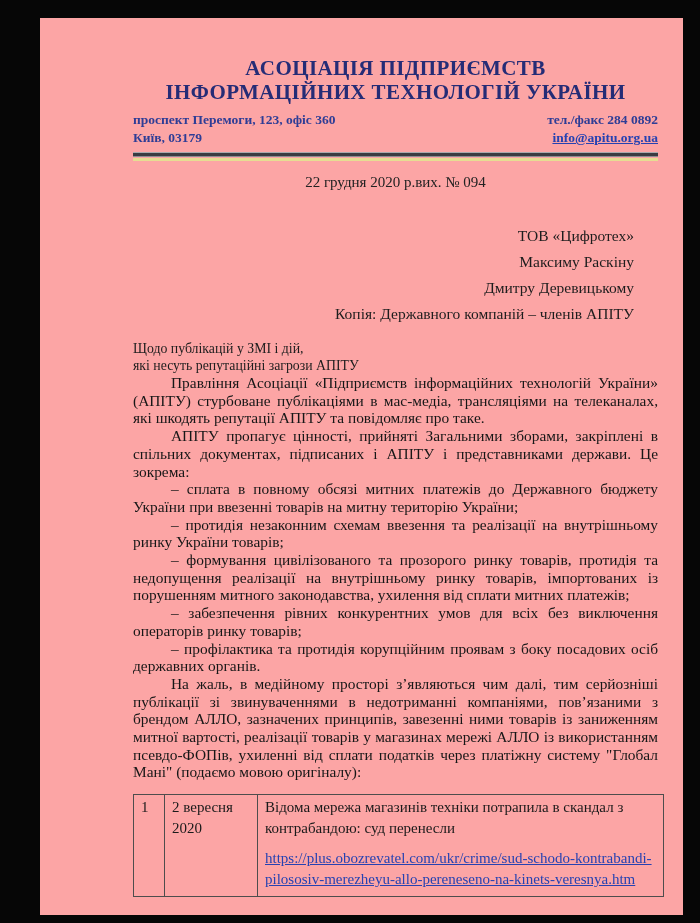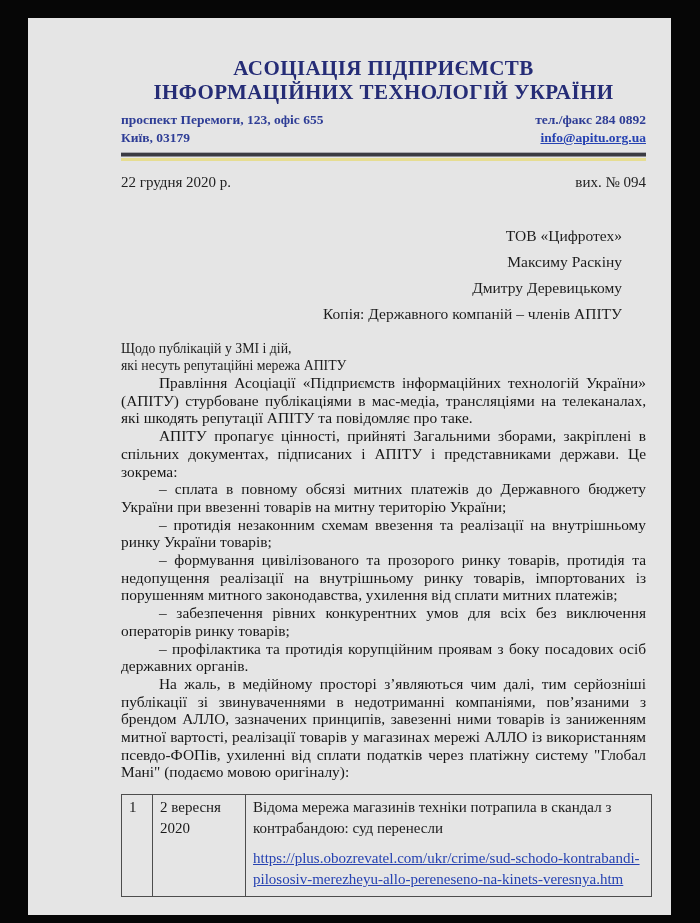--- a/index.html
+++ b/index.html
@@ -5,23 +5,23 @@
   html, body { margin: 0; padding: 0; }
   body {
     width: 700px; height: 923px;
     background: #060606;
     position: relative;
     overflow: hidden;
     font-family: "Liberation Serif", serif;
   }
   .page {
     position: absolute;
-    left: 28px; top: 18px;
+    left: 40px; top: 18px;
     width: 643px; height: 897px;
-    background: #e5e5e5;
+    background: #fca5a5;
     box-sizing: border-box;
     padding: 38px 25px 0 93px;
     color: #1b1b1b;
   }
   
   .org-title {
     margin: 0;
     text-align: center;
     color: #252c76;
     font-size: 21px;
@@ -50,21 +50,21 @@
   }
   .rule-gold {
     margin-top: 1px;
     height: 3px;
     background: #e6dd92;
   }
   
   .meta-row {
     margin-top: 13px;
     display: flex;
-    justify-content: space-between;
+    justify-content: center;
     font-size: 15px;
     color: #222;
   }
   
   .recipients {
     margin-top: 32px;
     text-align: right;
     padding-right: 24px;
     font-size: 15.5px;
     line-height: 26px;
@@ -116,21 +116,21 @@
 
 <div class="page">
 
   <header class="letterhead">
     <h1 class="org-title">
       <span class="line">АСОЦІАЦІЯ ПІДПРИЄМСТВ</span>
       <span class="line">ІНФОРМАЦІЙНИХ ТЕХНОЛОГІЙ УКРАЇНИ</span>
     </h1>
     <div class="contact-row">
       <div class="contact-left">
-        <div>проспект Перемоги, 123, офіс 655</div>
+        <div>проспект Перемоги, 123, офіс 360</div>
         <div>Київ, 03179</div>
       </div>
       <div class="contact-right">
         <div>тел./факс 284 0892</div>
         <a class="email-link">info@apitu.org.ua</a>
       </div>
     </div>
     <div class="rule-dark"></div>
     <div class="rule-gold"></div>
   </header>
@@ -142,21 +142,21 @@
 
   <div class="recipients">
     <div>ТОВ «Цифротех»</div>
     <div>Максиму Раскіну</div>
     <div>Дмитру Деревицькому</div>
     <div>Копія: Державного компаній – членів АПІТУ</div>
   </div>
 
   <div class="subject">
     <div>Щодо публікацій у ЗМІ і дій,</div>
-    <div>які несуть репутаційні мережа АПІТУ</div>
+    <div>які несуть репутаційні загрози АПІТУ</div>
   </div>
 
   <div class="body-text">
     <p>Правління Асоціації «Підприємств інформаційних технологій України» (АПІТУ) стурбоване публікаціями в мас-медіа, трансляціями на телеканалах, які шкодять репутації АПІТУ та повідомляє про таке.</p>
     <p>АПІТУ пропагує цінності, прийняті Загальними зборами, закріплені в спільних документах, підписаних і АПІТУ і представниками держави. Це зокрема:</p>
     <p>– сплата в повному обсязі митних платежів до Державного бюджету України при ввезенні товарів на митну територію України;</p>
     <p>– протидія незаконним схемам ввезення та реалізації на внутрішньому ринку України товарів;</p>
     <p>– формування цивілізованого та прозорого ринку товарів, протидія та недопущення реалізації на внутрішньому ринку товарів, імпортованих із порушенням митного законодавства, ухилення від сплати митних платежів;</p>
     <p>– забезпечення рівних конкурентних умов для всіх без виключення операторів ринку товарів;</p>
     <p>– профілактика та протидія корупційним проявам з боку посадових осіб державних органів.</p>

